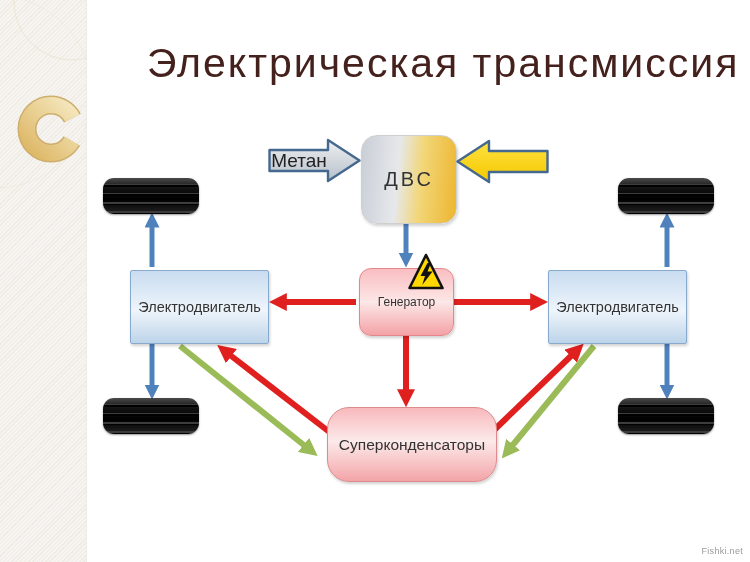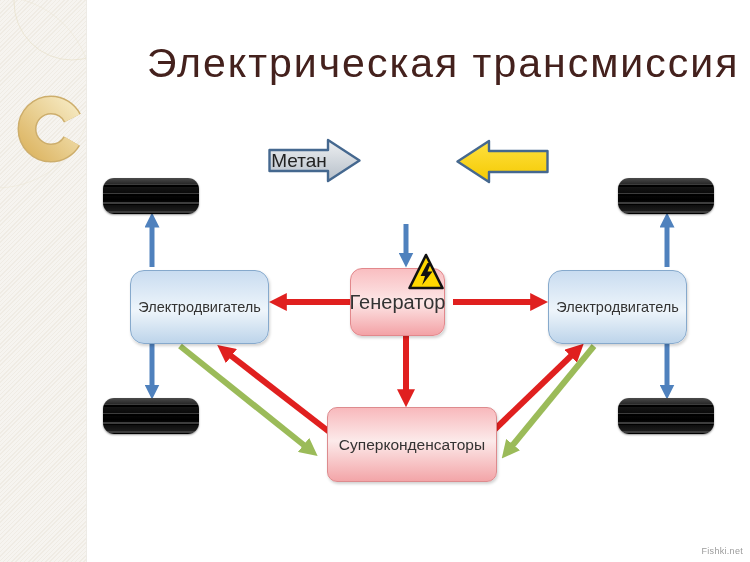--- a/index.html
+++ b/index.html
@@ -33,33 +33,33 @@
   .node{
     position:absolute;z-index:3;display:flex;align-items:center;justify-content:center;
     color:#333;box-shadow:1px 2px 3px rgba(0,0,0,.18);text-align:center;
   }
   .node-engine{
     left:361px;top:135px;width:94px;height:87px;border-radius:16px;
     background:linear-gradient(95deg,#c9ced6 0%,#e6e8eb 38%,#f2d678 62%,#edb62f 100%);
     border:1px solid #cfcfcf;font-size:20px;letter-spacing:3px;
   }
   .node-generator{
-    left:350px;top:268px;width:93px;height:66px;border-radius:12px;
+    left:359px;top:268px;width:93px;height:66px;border-radius:12px;
     background:linear-gradient(180deg,#f9bec1 0%,#fde7e7 50%,#f3a2a6 100%);
-    border:1px solid #e2888c;font-size:20px;
+    border:1px solid #e2888c;font-size:12px;
   }
   .node-motor-left,.node-motor-right{
-    width:137px;height:72px;border-radius:14px;
+    width:137px;height:72px;border-radius:2px;
     background:linear-gradient(180deg,#c9dcf0 0%,#eef5fb 55%,#bdd4ea 100%);
     border:1px solid #86a9cc;font-size:14.5px;
   }
   .node-motor-left{left:130px;top:270px;}
   .node-motor-right{left:548px;top:270px;}
   .node-supercaps{
-    left:327px;top:407px;width:168px;height:73px;border-radius:10px;
+    left:327px;top:407px;width:168px;height:73px;border-radius:22px;
     background:linear-gradient(180deg,#f8b9bc 0%,#fceaea 45%,#f3a5a8 100%);
     border:1px solid #dd8b8e;font-size:15.5px;
   }
   
   .tire{
     position:absolute;z-index:3;width:96px;height:36px;border-radius:11px;
     background-image:
       repeating-linear-gradient(180deg, transparent 0 6px, #3d3d3d 6px 7.5px, #000 7.5px 9px),
       linear-gradient(180deg,#4a4a4a 0%,#121212 28%,#000 60%,#242424 100%);
     box-shadow:0 1px 2px rgba(0,0,0,.4);
@@ -128,20 +128,23 @@
     <line class="l-blue" x1="667" y1="343" x2="667" y2="386" marker-end="url(#mb)"></line>
     <line class="l-red" x1="356" y1="302" x2="285" y2="302" marker-end="url(#mr)"></line>
     <line class="l-red" x1="453" y1="302" x2="532" y2="302" marker-end="url(#mr)"></line>
     <line class="l-red" x1="406" y1="336" x2="406" y2="391" marker-end="url(#mr)"></line>
     <line class="l-red" x1="332" y1="434" x2="230" y2="355" marker-end="url(#mr)"></line>
     <line class="l-red" x1="490" y1="434" x2="572" y2="355" marker-end="url(#mr)"></line>
     <line class="l-green" x1="180" y1="346" x2="305" y2="446" marker-end="url(#mg)"></line>
     <line class="l-green" x1="594" y1="346" x2="512" y2="446" marker-end="url(#mg)"></line>
   </svg>
 
+  <div class="node node-engine">
+    <span>ДВС</span>
+  </div>
   <div class="node node-generator">
     <span>Генератор</span>
   </div>
   <div class="node node-motor-left">
     <span>Электродвигатель</span>
   </div>
   <div class="node node-motor-right">
     <span>Электродвигатель</span>
   </div>
   <div class="node node-supercaps">

